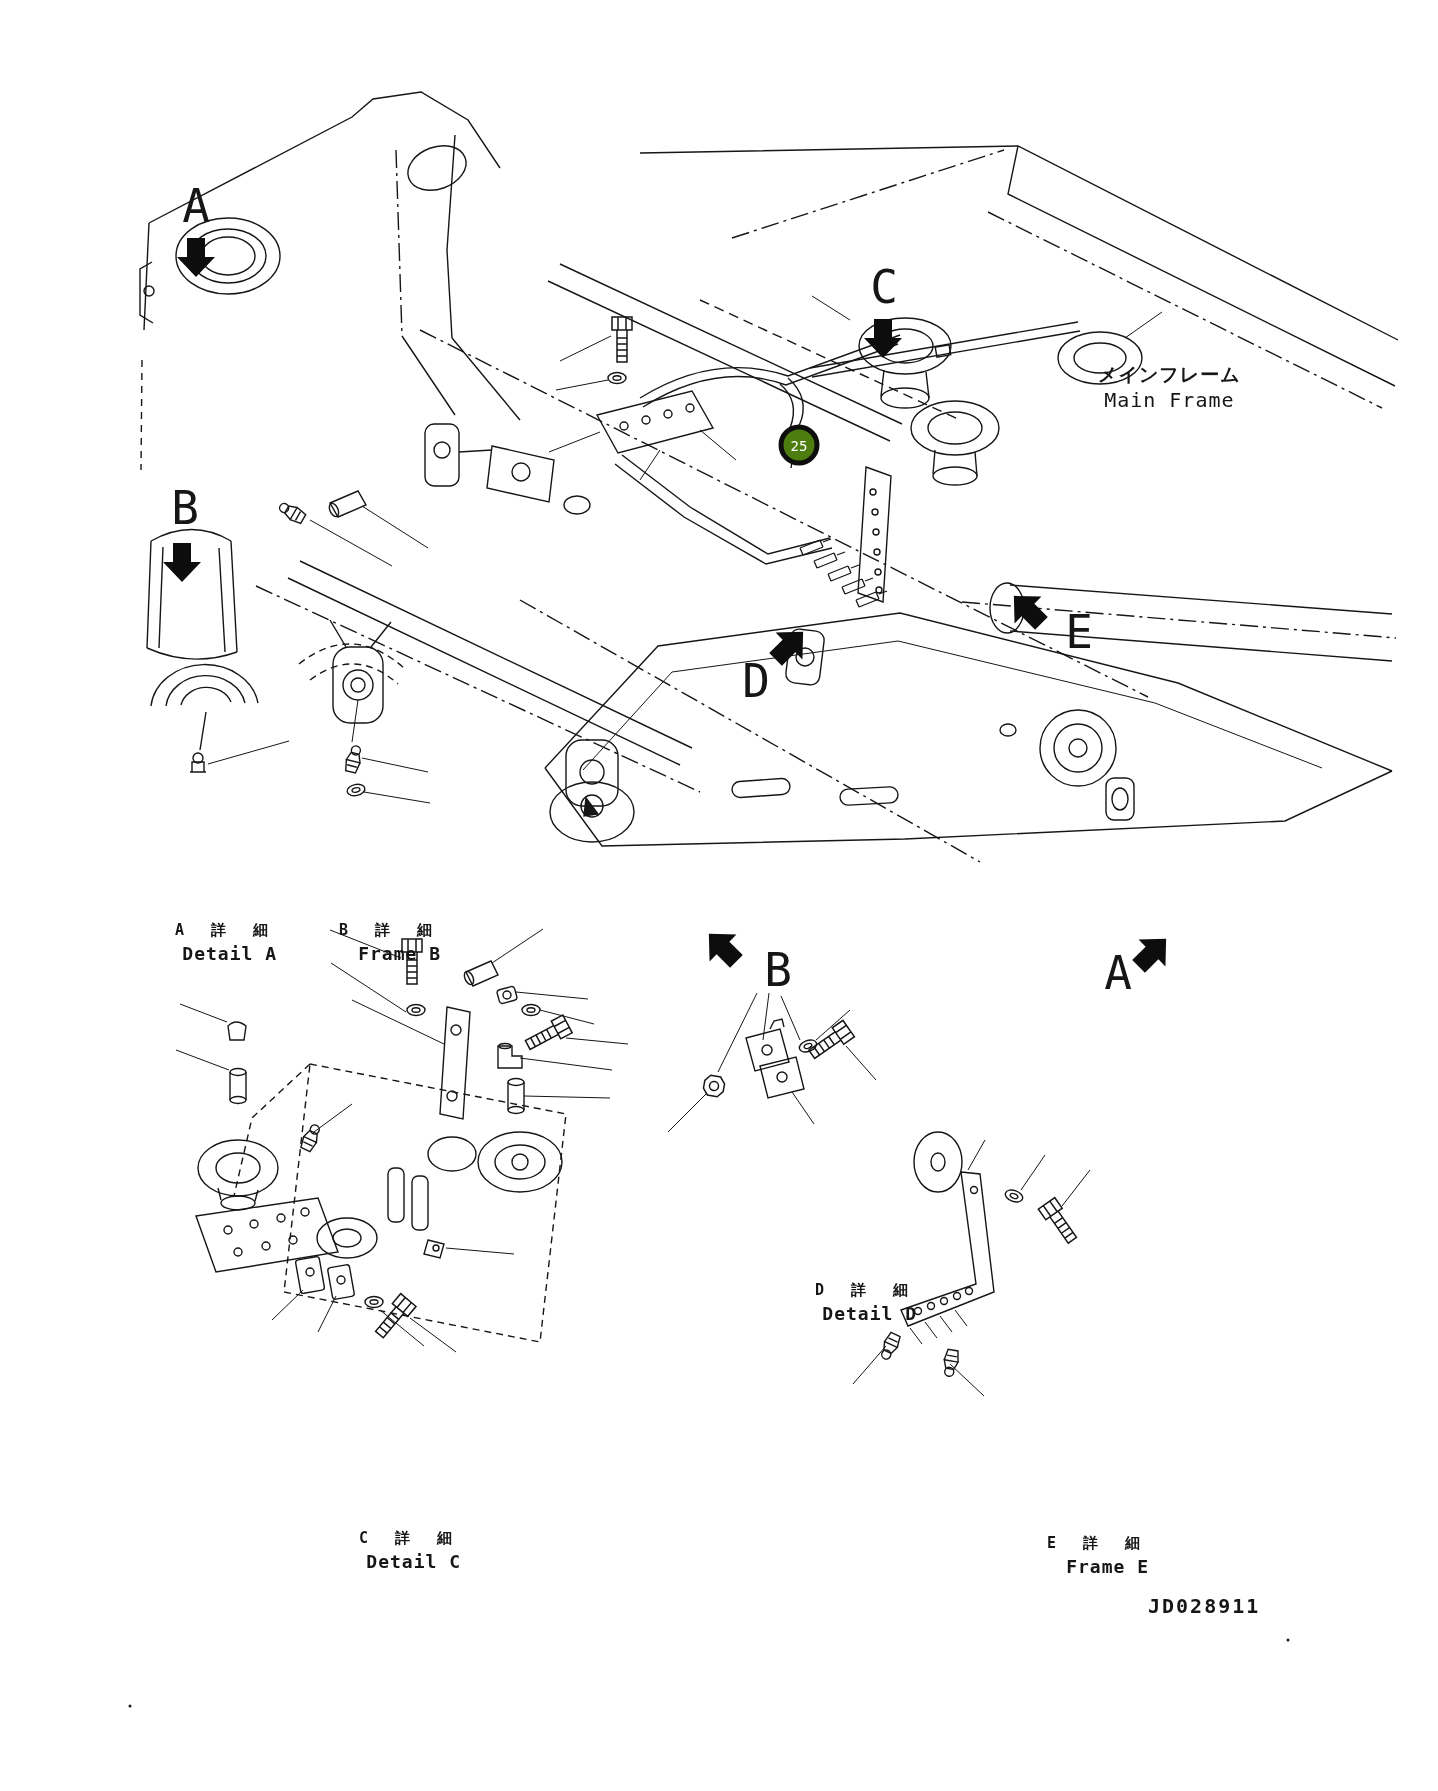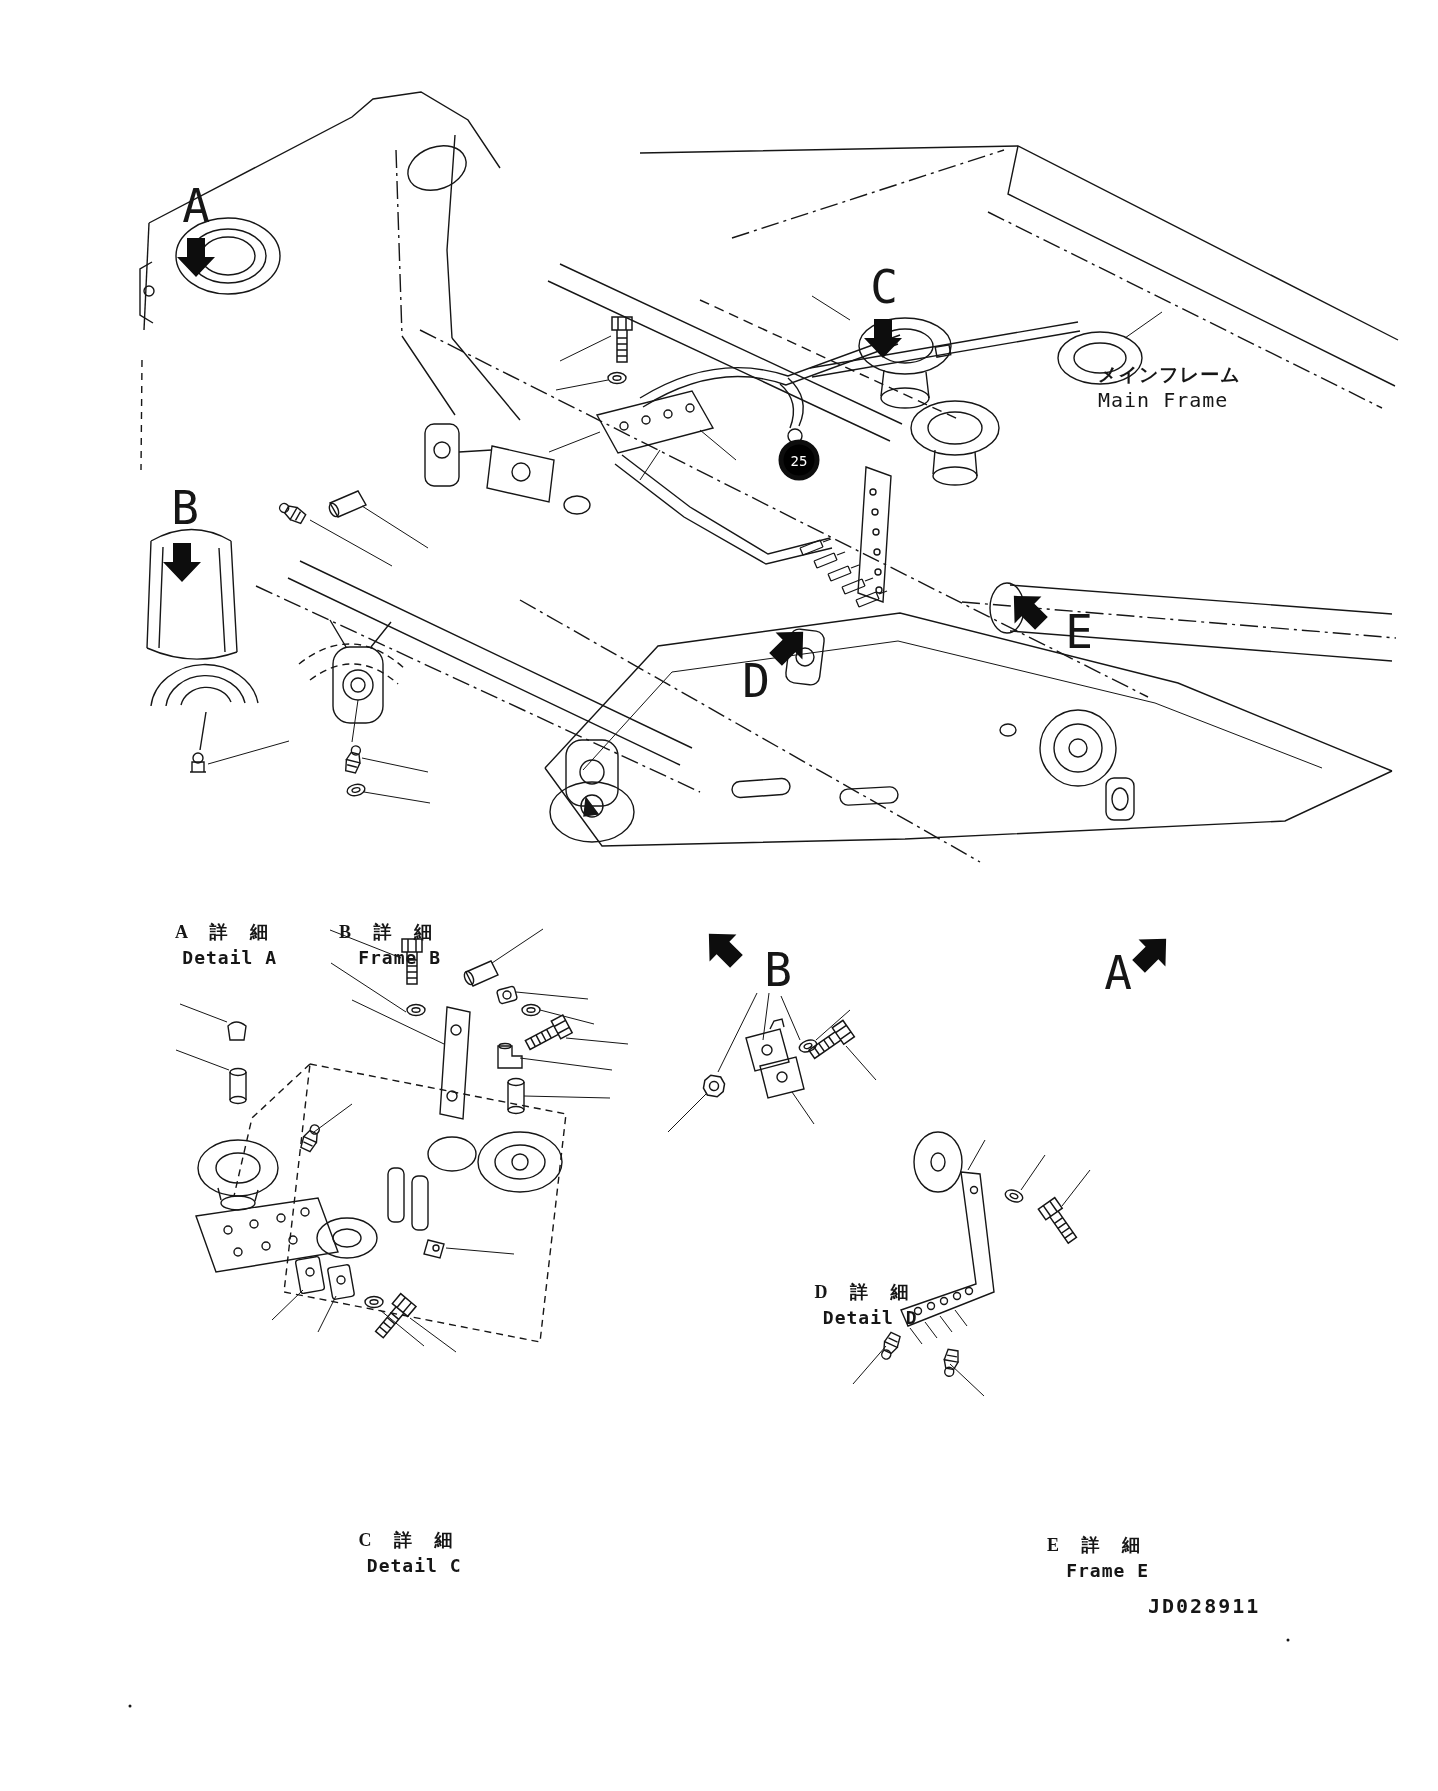--- a/index.html
+++ b/index.html
@@ -23,47 +23,46 @@
   }
   .detail-label{
     position:absolute;
     transform:translateX(-50%);
     text-align:center;
     white-space:nowrap;
     line-height:1.4;
   }
   .detail-label .jp{
     display:block;
-    font-size:18px;
+    font-size:15px;
     letter-spacing:9px;
     font-weight:700;
-    font-family:Liberation Serif, serif;
   }
   .detail-label .en{
     display:block;
     font-size:18px;
     letter-spacing:1px;
     font-weight:700;
     text-align:right;
   }
   .frame-label{
     position:absolute;
     left:1098px;top:362px;
-    text-align:left;
+    text-align:center;
     line-height:1.3;
     white-space:nowrap;
   }
   .frame-label .jp{display:block;font-size:19px;letter-spacing:1px;font-weight:700;}
   .frame-label .en{display:block;font-size:20px;letter-spacing:1px;font-weight:400;}
   .part-badge{
     position:absolute;
-    left:799px;top:460px;
+    left:799px;top:445px;
     width:31px;height:31px;
     transform:translate(-50%,-50%);
-    background:#000000;
+    background:#4d7c0f;
     border:5px solid #0d0d0d;
     border-radius:50%;
     color:#ffffff;
     font-size:14px;
     display:flex;align-items:center;justify-content:center;
     cursor:pointer;
   }
   .drawing-number{
     position:absolute;
     left:1148px;top:1594px;

